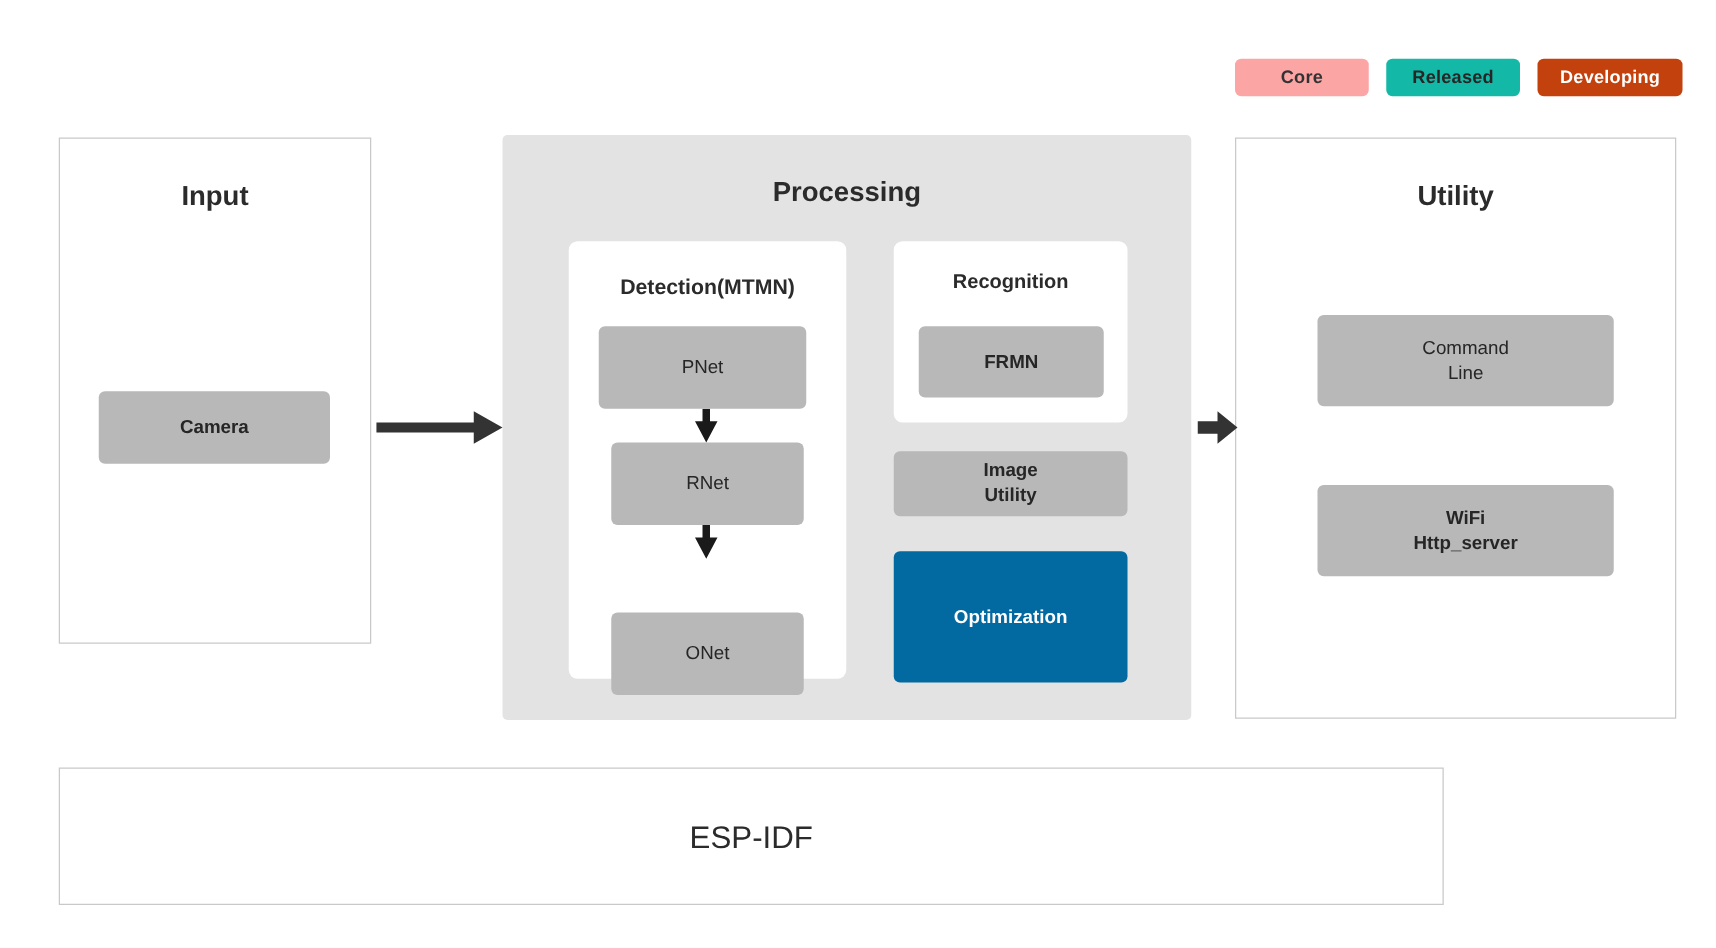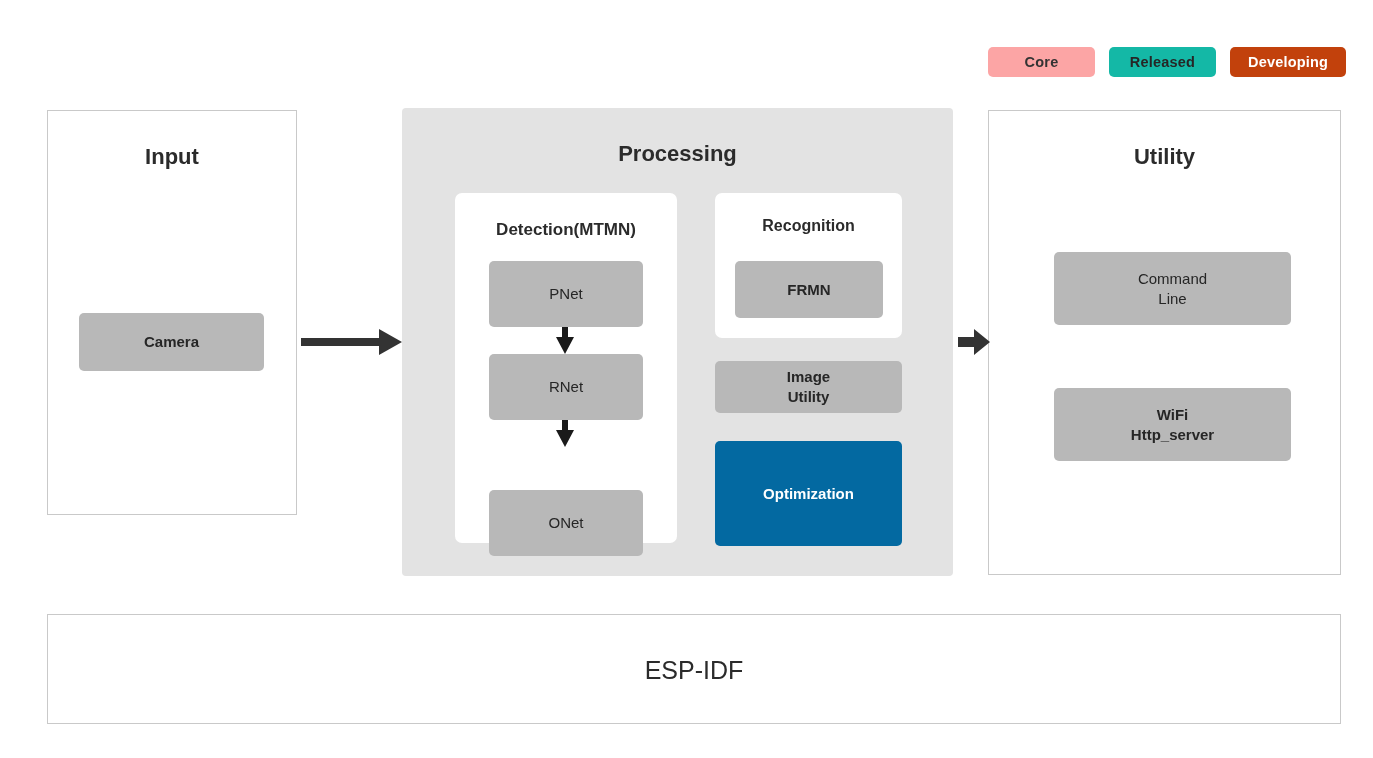--- a/index.html
+++ b/index.html
@@ -64,21 +64,21 @@
     right: 0;
     text-align: center;
     font-size: 22px;
     font-weight: bold;
     color: #2b2b2b;
   }
 
   #panel-input   { left: 47px;  top: 110px; width: 250px; height: 405px; }
   #panel-process { left: 402px; top: 108px; width: 551px; height: 468px; }
   #panel-output  { left: 988px; top: 110px; width: 353px; height: 465px; }
-  #panel-espidf  { left: 47px;  top: 614px; width: 1294px; height: 110px; }
+  #panel-espidf  { left: 47px;  top: 614px; width: 1108px; height: 110px; }
 
   #panel-input   .panel-title,
   #panel-output  .panel-title { top: 33px; }
   #panel-process .panel-title { top: 33px; }
 
   .espidf-title {
     position: absolute;
     left: 0; right: 0; top: 41px;
     text-align: center;
     font-size: 25px;
@@ -117,21 +117,21 @@
     font-weight: bold;
     color: #2b2b2b;
   }
 
   #card-detection { left: 455px; top: 193px; width: 222px; height: 350px; }
   #card-detection .subcard-title { top: 27px; }
   #card-recognition { left: 715px; top: 193px; width: 187px; height: 145px; }
   #card-recognition .subcard-title { top: 24px; font-size: 16px; }
 
   
-  #node-pnet { left: 489px; top: 261px; width: 154px; height: 66px; text-align: right; }
+  #node-pnet { left: 479px; top: 261px; width: 166px; height: 66px; text-align: right; }
   #node-rnet { left: 489px; top: 354px; width: 154px; height: 66px; }
   #node-onet { left: 489px; top: 446px; width: 154px; height: 66px; margin-top: 44px; }
 
   
   #node-frmn    { left: 735px; top: 261px; width: 148px; height: 57px; font-weight: bold; }
   #node-imgutil { left: 715px; top: 361px; width: 187px; height: 52px; font-weight: bold; }
   #node-optim   { left: 715px; top: 441px; width: 187px; height: 105px; }
 
   
   #node-camera  { left: 79px;  top: 313px; width: 185px; height: 58px; font-weight: bold; }

